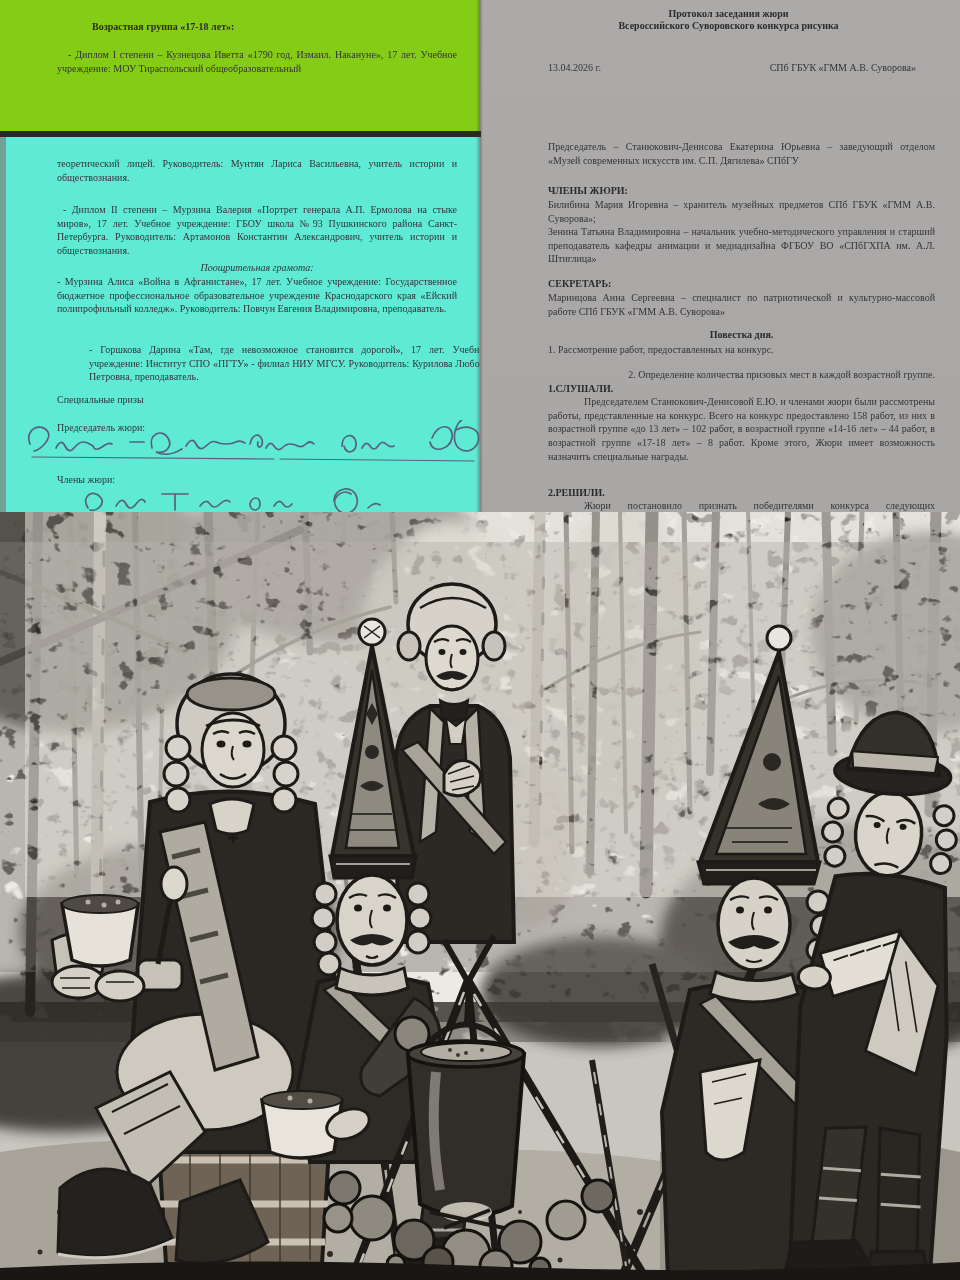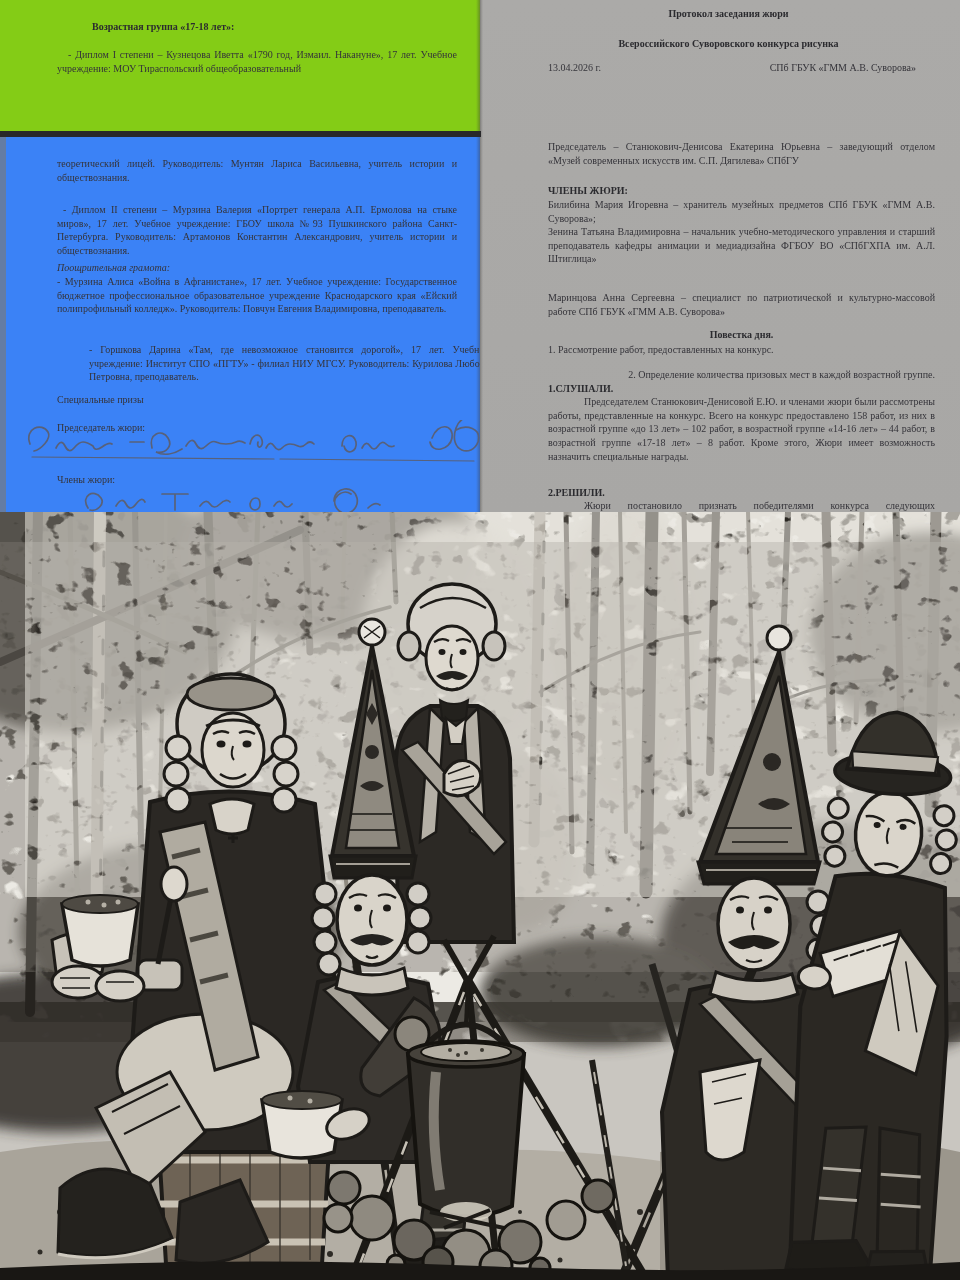--- a/index.html
+++ b/index.html
@@ -24,24 +24,24 @@
 
 <div class="canvas">
 
   <div class="page" style="left:0;top:0;width:480px;height:131px;background:#84cc16;">
     <div class="p b" style="left:92px;top:20px;width:360px;text-align:left;">Возрастная группа «17-18 лет»:</div>
     <div class="p" style="left:57px;top:48px;width:400px;text-indent:11px;">- Диплом I степени – Кузнецова Иветта «1790 год, Измаил. Накануне», 17 лет. Учебное учреждение: МОУ Тираспольский общеобразовательный</div>
   </div>
 
   <div class="bar"></div>
 
-  <div class="page" style="left:0;top:137px;width:480px;height:375px;background:#3b82f6;">
+  <div class="page" style="left:0;top:137px;width:480px;height:375px;background:#5eead4;">
     <div class="p" style="left:57px;top:20px;width:400px;">теоретический лицей. Руководитель: Мунтян Лариса Васильевна, учитель истории и обществознания.</div>
     <div class="p" style="left:57px;top:66px;width:400px;text-indent:6px;">- Диплом II степени – Мурзина Валерия «Портрет генерала А.П. Ермолова на стыке миров», 17 лет. Учебное учреждение: ГБОУ школа №93 Пушкинского района Санкт-Петербурга. Руководитель: Артамонов Константин Александрович, учитель истории и обществознания.</div>
-    <div class="p i" style="left:57px;top:124px;width:400px;text-align:left;">Поощрительная грамота:</div>
+    <div class="p i" style="left:57px;top:124px;width:400px;text-align:center;">Поощрительная грамота:</div>
     <div class="p" style="left:57px;top:138px;width:400px;">- Мурзина Алиса «Война в Афганистане», 17 лет. Учебное учреждение: Государственное бюджетное профессиональное образовательное учреждение Краснодарского края «Ейский полипрофильный колледж». Руководитель: Повчун Евгения Владимировна, преподаватель.</div>
     <div class="p" style="left:57px;top:206px;width:400px;margin-left:32px;">- Горшкова Дарина «Там, где невозможное становится дорогой», 17 лет. Учебное учреждение: Институт СПО «ПГТУ» - филиал НИУ МГСУ. Руководитель: Курилова Любовь Петровна, преподаватель.</div>
     <div class="p" style="left:57px;top:256px;width:400px;text-align:left;">Специальные призы</div>
     <div class="p" style="left:57px;top:284px;width:400px;text-align:left;">Председатель жюри:</div>
     <div class="p" style="left:57px;top:336px;width:400px;text-align:left;">Члены жюри:</div>
   </div>
 
   <div class="edge"></div>
   <div class="seam"></div>
 
@@ -71,29 +71,30 @@
       <path d="M134,20 q6,-8 10,-2 t10,0 t10,-2"></path>
       <path d="M184,18 c2,-8 10,-8 10,0 c0,8 -10,8 -10,0"></path>
       <path d="M208,20 q5,-8 9,-2 t9,0"></path>
       <path d="M268,15 c0,-14 20,-17 23,-3 c3,13 -14,22 -21,9 c-5,-9 6,-19 15,-13"></path>
       <path d="M302,22 q7,-7 12,-3"></path>
     </g>
   </svg>
 
   <div class="page" style="left:481px;top:0;width:479px;height:512px;background:linear-gradient(180deg,#abaaa8,#a8a7a5);">
     <div class="p b c" style="left:40px;top:6px;width:415px;line-height:15.5px;">Протокол заседания жюри</div>
-    <div class="p b c" style="left:40px;top:36px;width:415px;line-height:15.5px;">Всероссийского Суворовского конкурса рисунка</div>
+    <div class="p b c" style="left:40px;top:18px;width:415px;line-height:15.5px;">Всероссийского Суворовского конкурса рисунка</div>
     <div class="date-row" style="left:67px;top:61px;width:368px;">
       <span class="p" style="position:static;">13.04.2026 г.</span>
       <span class="p" style="position:static;">СПб ГБУК «ГММ А.В. Суворова»</span>
     </div>
     <div class="p" style="left:67px;top:140px;width:387px;">Председатель – Станюкович-Денисова Екатерина Юрьевна – заведующий отделом «Музей современных искусств им. С.П. Дягилева» СПбГУ</div>
     <div class="p b" style="left:67px;top:184px;width:387px;text-align:left;">ЧЛЕНЫ ЖЮРИ:</div>
     <div class="p" style="left:67px;top:198px;width:387px;">Билибина Мария Игоревна – хранитель музейных предметов СПб ГБУК «ГММ А.В. Суворова»;</div>
     <div class="p" style="left:67px;top:225px;width:387px;">Зенина Татьяна Владимировна – начальник учебно-методического управления и старший преподаватель кафедры анимации и медиадизайна ФГБОУ ВО «СПбГХПА им. А.Л. Штиглица»</div>
+    <div class="p b" style="left:67px;top:277px;width:387px;text-align:left;">СЕКРЕТАРЬ:</div>
     <div class="p" style="left:67px;top:291px;width:387px;">Маринцова Анна Сергеевна – специалист по патриотической и культурно-массовой работе СПб ГБУК «ГММ А.В. Суворова»</div>
     <div class="p b c" style="left:67px;top:328px;width:387px;">Повестка дня.</div>
     <div class="p" style="left:67px;top:343px;width:387px;text-align:left;">1. Рассмотрение работ, предоставленных на конкурс.</div>
     <div class="p" style="left:67px;top:368px;width:387px;text-align:right;">2. Определение количества призовых мест в каждой возрастной группе.</div>
     <div class="p b" style="left:67px;top:382px;width:387px;text-align:left;">1.СЛУШАЛИ.</div>
     <div class="p" style="left:67px;top:395px;width:387px;text-indent:36px;">Председателем Станюкович-Денисовой Е.Ю. и членами жюри были рассмотрены работы, представленные на конкурс. Всего на конкурс предоставлено 158 работ, из них в возрастной группе «до 13 лет» – 102 работ, в возрастной группе «14-16 лет» – 44 работ, в возрастной группе «17-18 лет» – 8 работ. Кроме этого, Жюри имеет возможность назначить специальные награды.</div>
     <div class="p b" style="left:67px;top:486px;width:387px;text-align:left;">2.РЕШИЛИ.</div>
     <div class="p" style="left:67px;top:499px;width:387px;text-indent:36px;text-align-last:justify;">Жюри постановило признать победителями конкурса следующих</div>
   </div>
 

